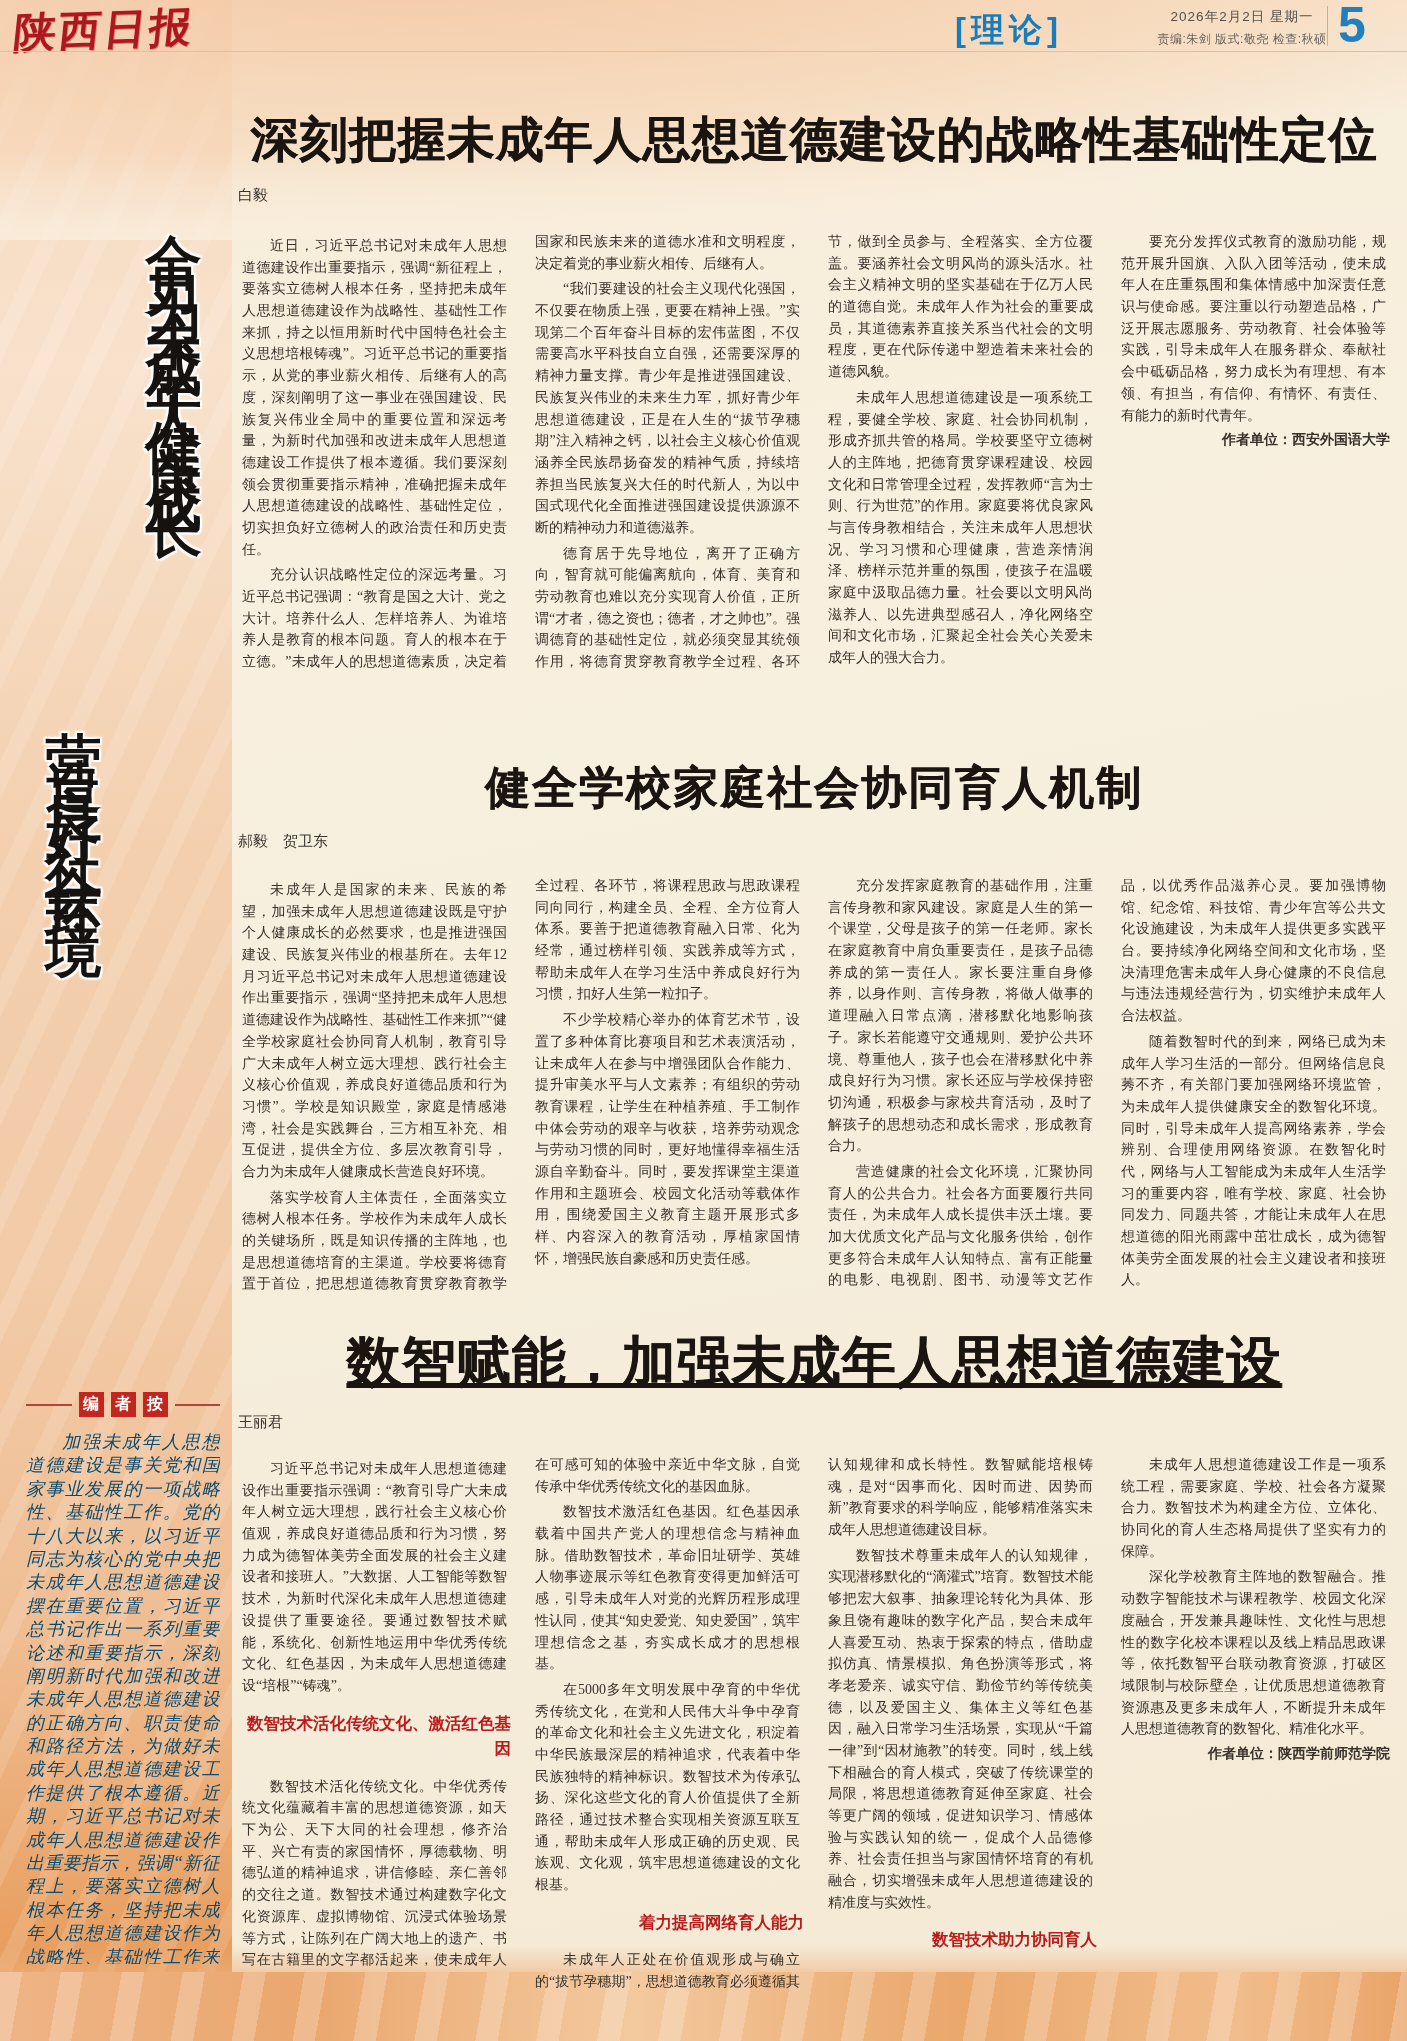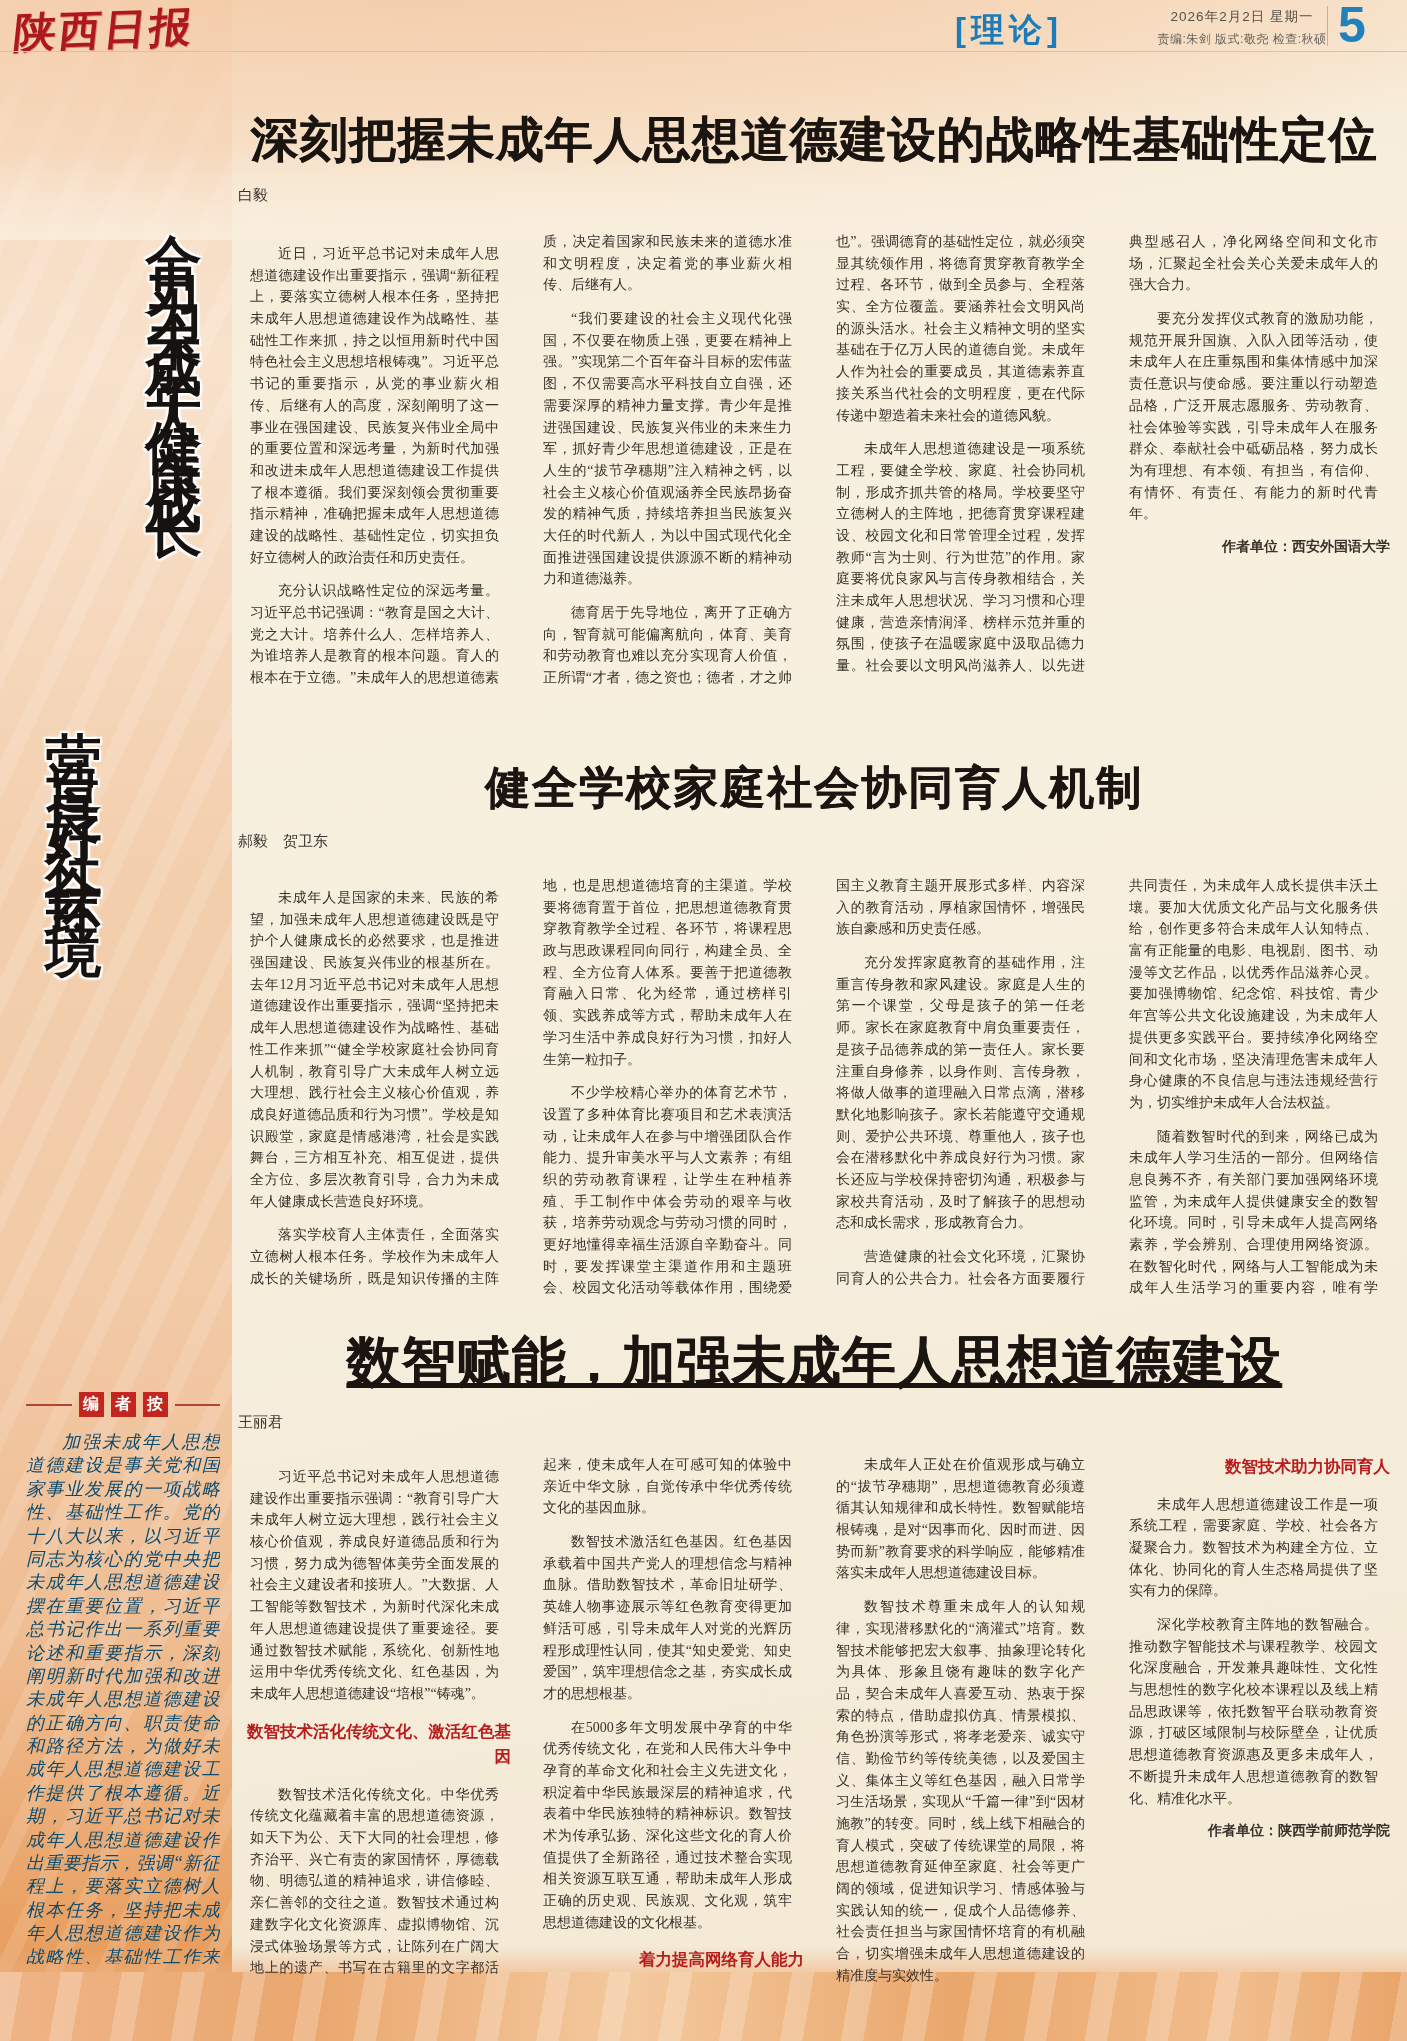--- a/index.html
+++ b/index.html
@@ -56,21 +56,21 @@
   .editor-note p{margin:0;font-size:18px;line-height:1.3;color:#0c4a6e;text-align:justify;
     text-indent:2em;font-style:italic;letter-spacing:.3px;}
   
   .art{position:absolute;left:238px;width:1152px;}
   .art h2{margin:0;text-align:center;color:#1b1511;font-weight:900;
     text-shadow:.6px 0 currentColor;}
   .art .byline{font-size:15px;color:#3a352f;margin-top:14px;
     font-family:"Liberation Sans","DejaVu Sans",sans-serif;}
   .art .body{column-gap:20px;column-fill:auto;overflow:hidden;text-align:justify;
     font-size:14px;line-height:1.55;color:#39322b;}
-  .art .body p.para{margin:12px;text-indent:2em;}
+  .art .body p.para{margin:4px;text-indent:2em;}
   .art .body h3.subhead{margin:14px 0;text-align:right;font-size:16.5px;color:#b91c1c;
     font-family:"Liberation Sans","DejaVu Sans",sans-serif;break-inside:avoid;}
   .art .body p.sig{margin:2px 0 0;text-align:right;font-weight:700;text-indent:0;font-family:Liberation Mono, monospace;}
   .art1{top:108px;}
   .art1 h2{font-size:48px;letter-spacing:1px;}
   .art1 .body{margin-top:26px;height:462px;column-count:4;}
   .art2{top:758px;}
   .art2 h2{font-size:45px;letter-spacing:2px;}
   .art2 .body{margin-top:24px;height:436px;column-count:4;}
   .art3{top:1326px;}

